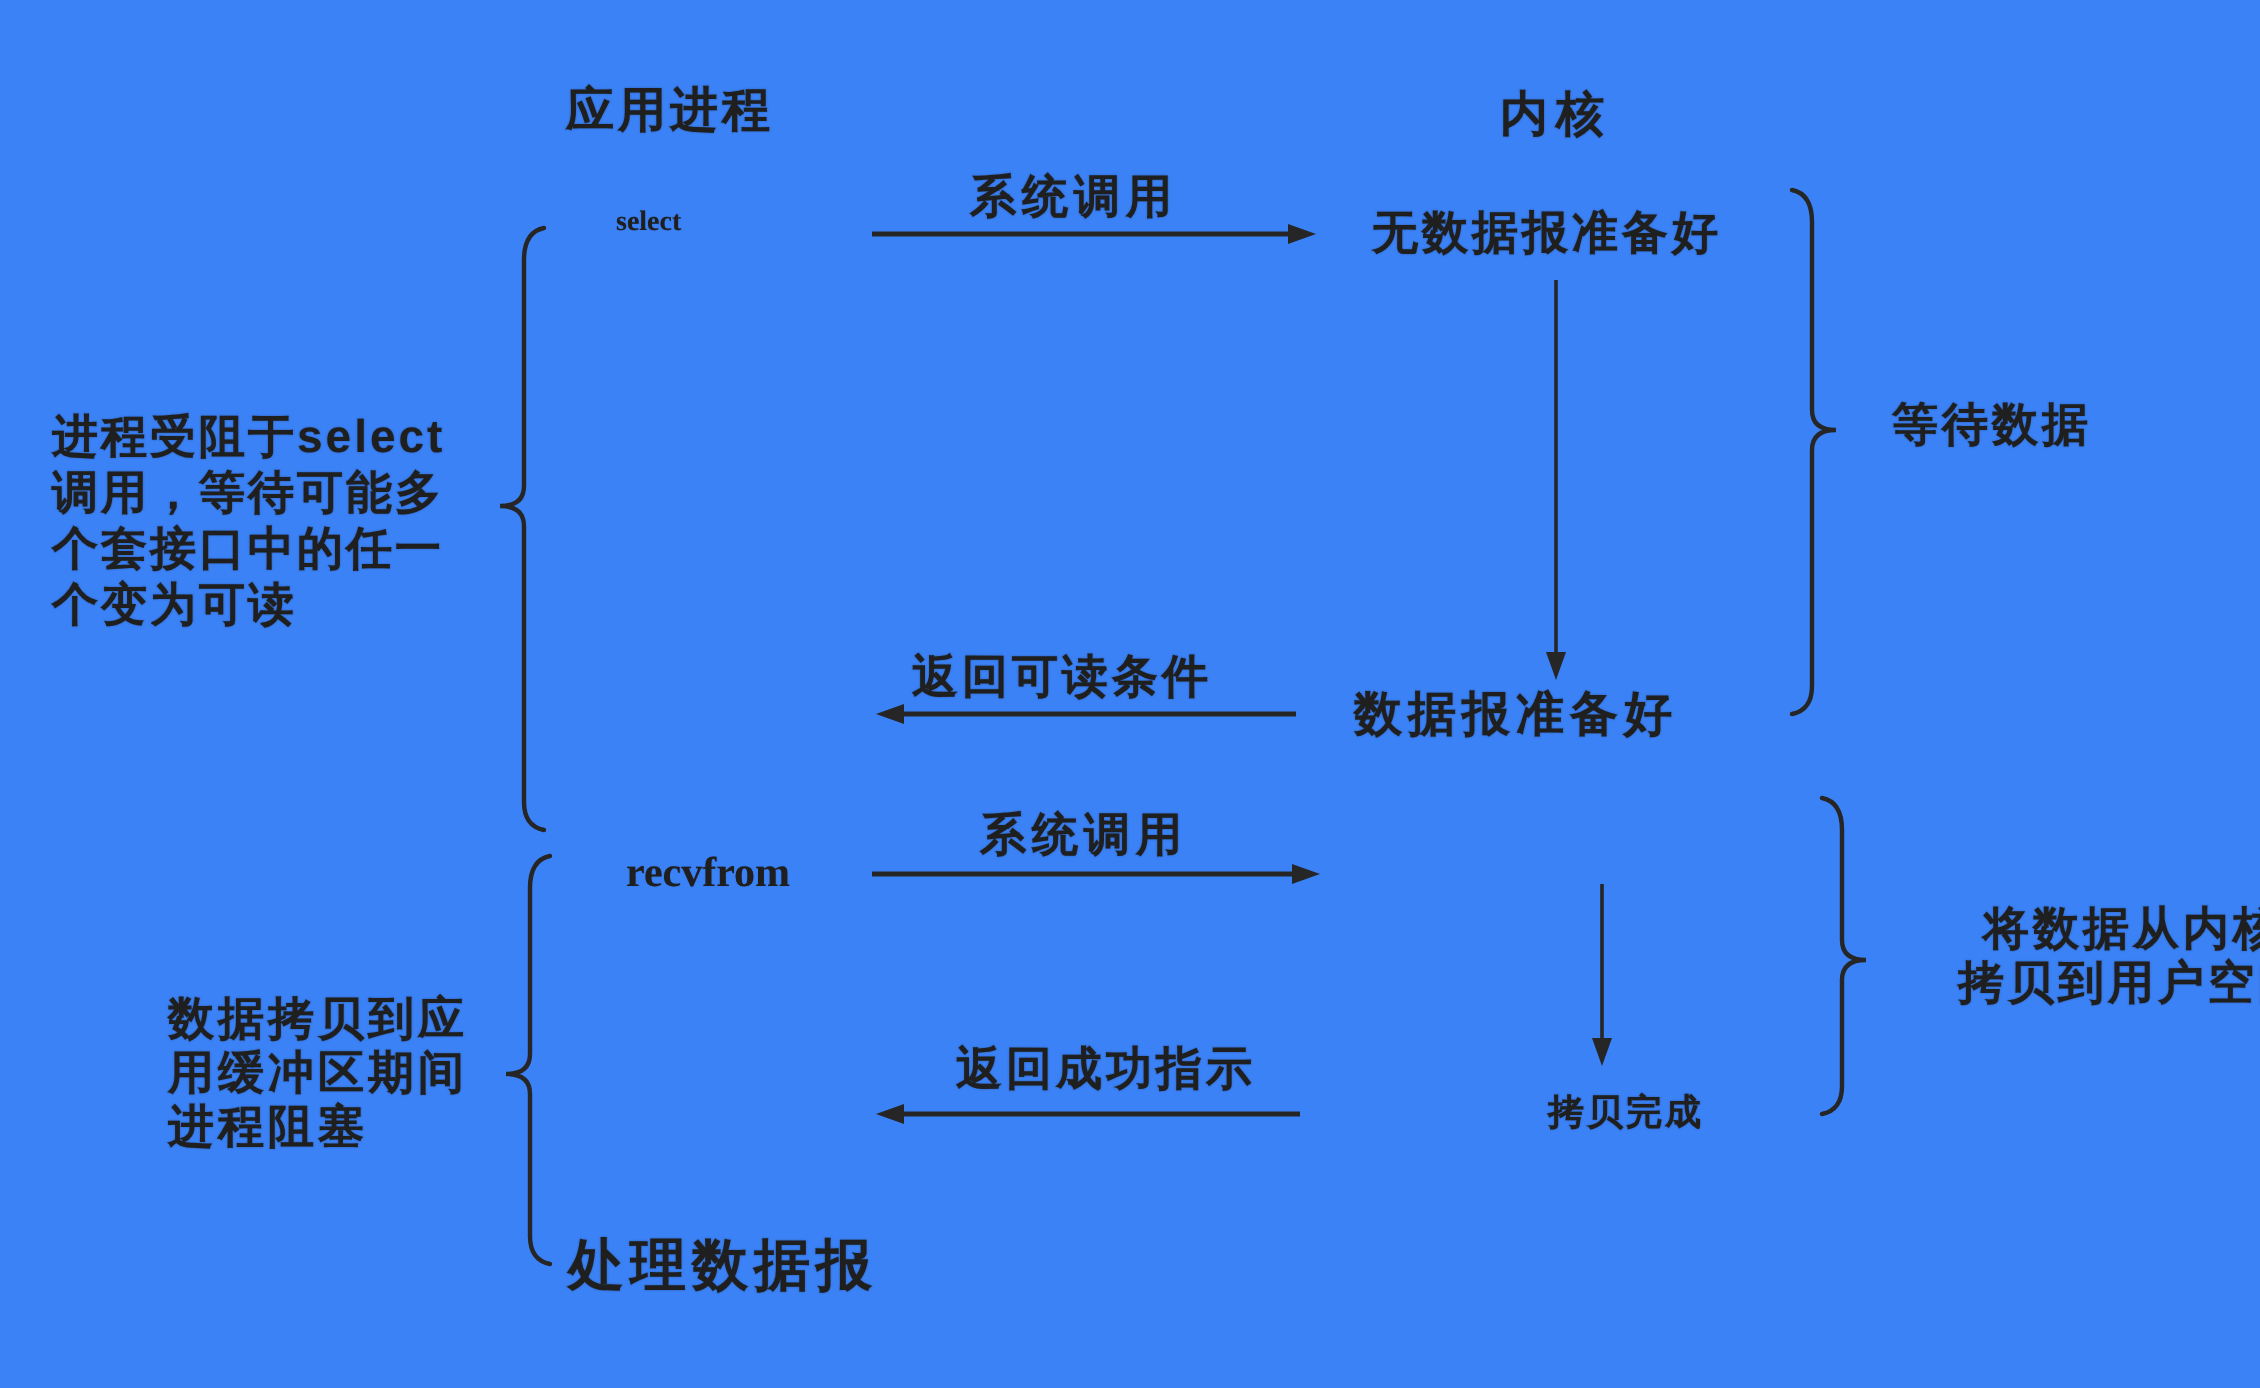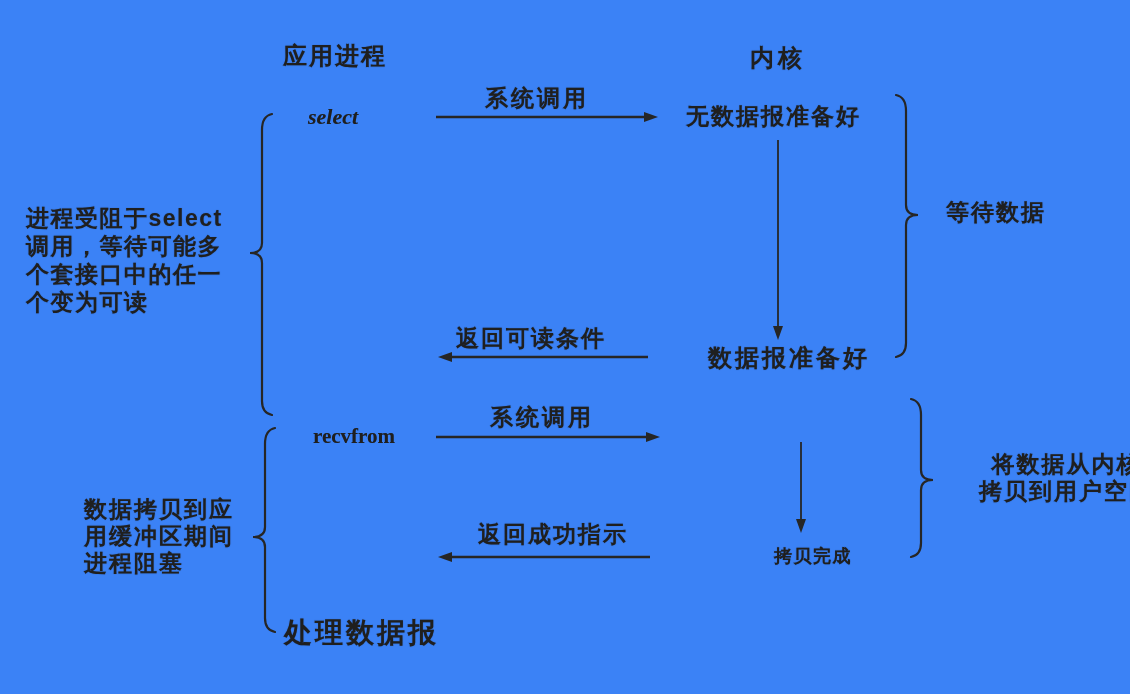--- a/index.html
+++ b/index.html
@@ -78,26 +78,26 @@
     <path stroke-width="2.2" stroke-linecap="round" d="M 275,428 Q 265,430 265,444 L 265,527 Q 265,537 253,537 Q 265,537 265,547 L 265,618 Q 265,630 275,632"></path>
 
     <path stroke-width="2.2" stroke-linecap="round" d="M 896,95 Q 906,97 906,111 L 906,205 Q 906,215 918,215 Q 906,215 906,225 L 906,343 Q 906,355 896,357"></path>
 
     <path stroke-width="2.2" stroke-linecap="round" d="M 911,399 Q 921,401 921,415 L 921,470 Q 921,480 933,480 Q 921,480 921,490 L 921,543 Q 921,555 911,557"></path>
   </svg>
 
   <div class="txt" style="left:283px; top:42px; font-size:24px; letter-spacing:2px;">应用进程</div>
   <div class="txt" style="left:750px; top:44px; font-size:24px; letter-spacing:4px;">内核</div>
 
-  <div class="txt mono-serif" style="left:308px; top:104px; font-size:22px;font-style:italic;">select</div>
+  <div class="txt mono-serif" style="left:308px; top:104px; font-size:14px;">select</div>
   <div class="txt mono-serif" style="left:313px; top:424px; font-size:21px;">recvfrom</div>
   <div class="txt" style="left:284px; top:616px; font-size:28px; letter-spacing:3px;">处理数据报</div>
 
   <div class="txt" style="left:686px; top:103px; font-size:23px; letter-spacing:2px;">无数据报准备好</div>
-  <div class="txt" style="left:708px; top:344px; font-size:24px; letter-spacing:3px;text-align:center;">数据报准备好</div>
+  <div class="txt" style="left:677px; top:344px; font-size:24px; letter-spacing:3px;text-align:center;">数据报准备好</div>
   <div class="txt" style="left:743px; top:546px; font-size:18px; letter-spacing:1.5px;margin-left:31px;">拷贝完成</div>
 
   <div class="txt" style="left:485px; top:85px; font-size:23px; letter-spacing:3px;">系统调用</div>
   <div class="txt" style="left:456px; top:325px; font-size:23px; letter-spacing:2px;">返回可读条件</div>
   <div class="txt" style="left:490px; top:404px; font-size:23px; letter-spacing:3px;">系统调用</div>
   <div class="txt" style="left:478px; top:521px; font-size:23px; letter-spacing:2px;">返回成功指示</div>
 
   <div class="txt multiline" style="left:84px; top:496px; width:170px; font-size:23px; letter-spacing:2px; line-height:27px;">数据拷贝到应
 用缓冲区期间
 进程阻塞</div>

